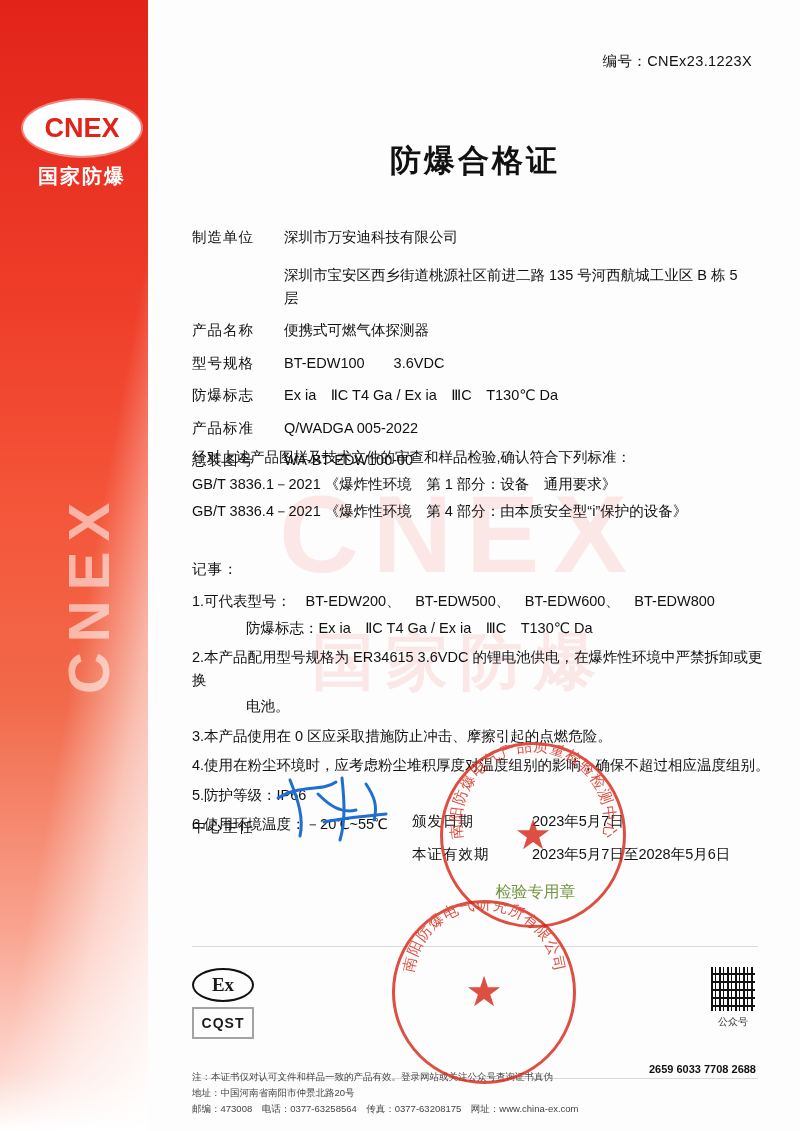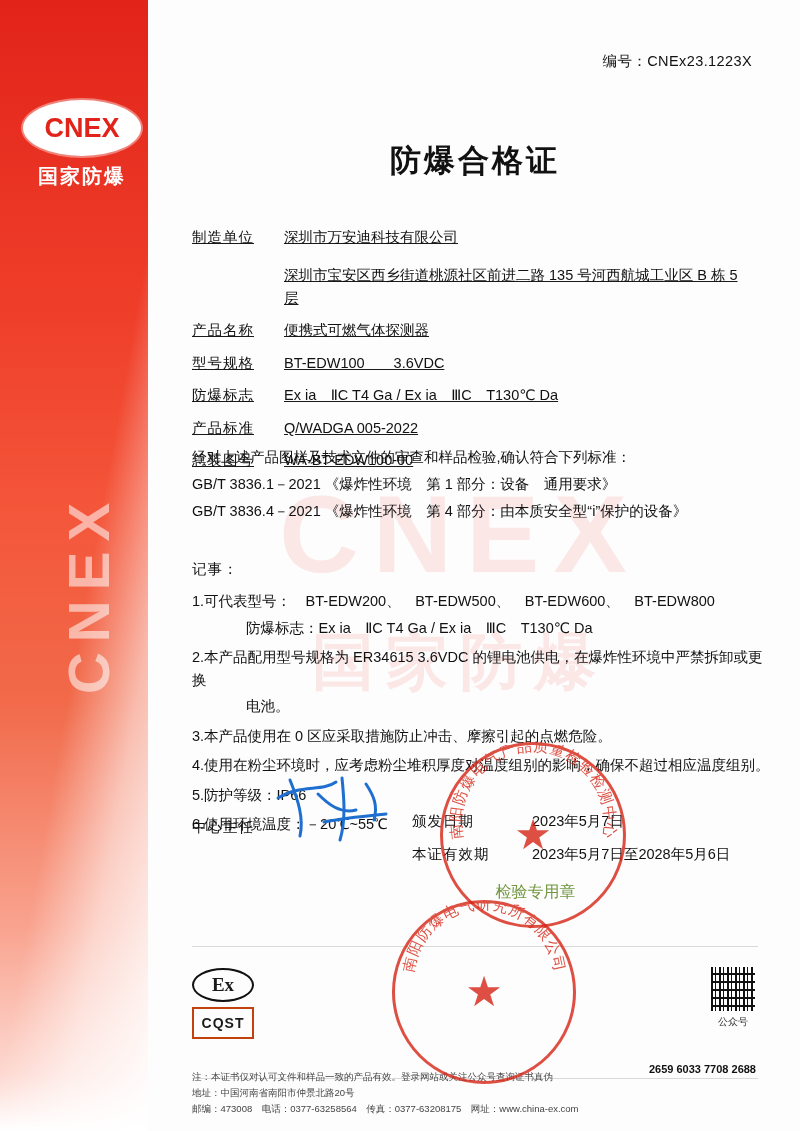--- a/index.html
+++ b/index.html
@@ -147,21 +147,20 @@
     position: absolute;
     left: 42px;
     top: 226px;
     width: 560px;
     font-size: 14.5px;
     line-height: 1.55;
   }
   .field-row {
     display: flex;
     margin-bottom: 10px;
-    text-decoration: underline;
   }
   .field-label {
     width: 92px;
     flex: 0 0 92px;
     letter-spacing: 1px;
     color: #111;
   }
   .field-value {
     flex: 1;
     color: #111;
@@ -317,21 +316,21 @@
     width: 58px; height: 30px;
     border: 2px solid #111;
     border-radius: 50%;
     display: flex; align-items: center; justify-content: center;
     font-size: 19px; font-weight: bold;
     font-family: "Liberation Serif", serif;
   }
   .ex-box {
     margin-top: 5px;
     width: 58px; height: 28px;
-    border: 2px solid #c2410c;
+    border: 2px solid #a3a3a3;
     display: flex; align-items: center; justify-content: center;
     font-size: 14px; font-weight: bold;
     letter-spacing: 1px;
   }
   .org-names {
     position: absolute;
     left: 118px;
     top: 24px;
     width: 420px;
     text-align: center;

